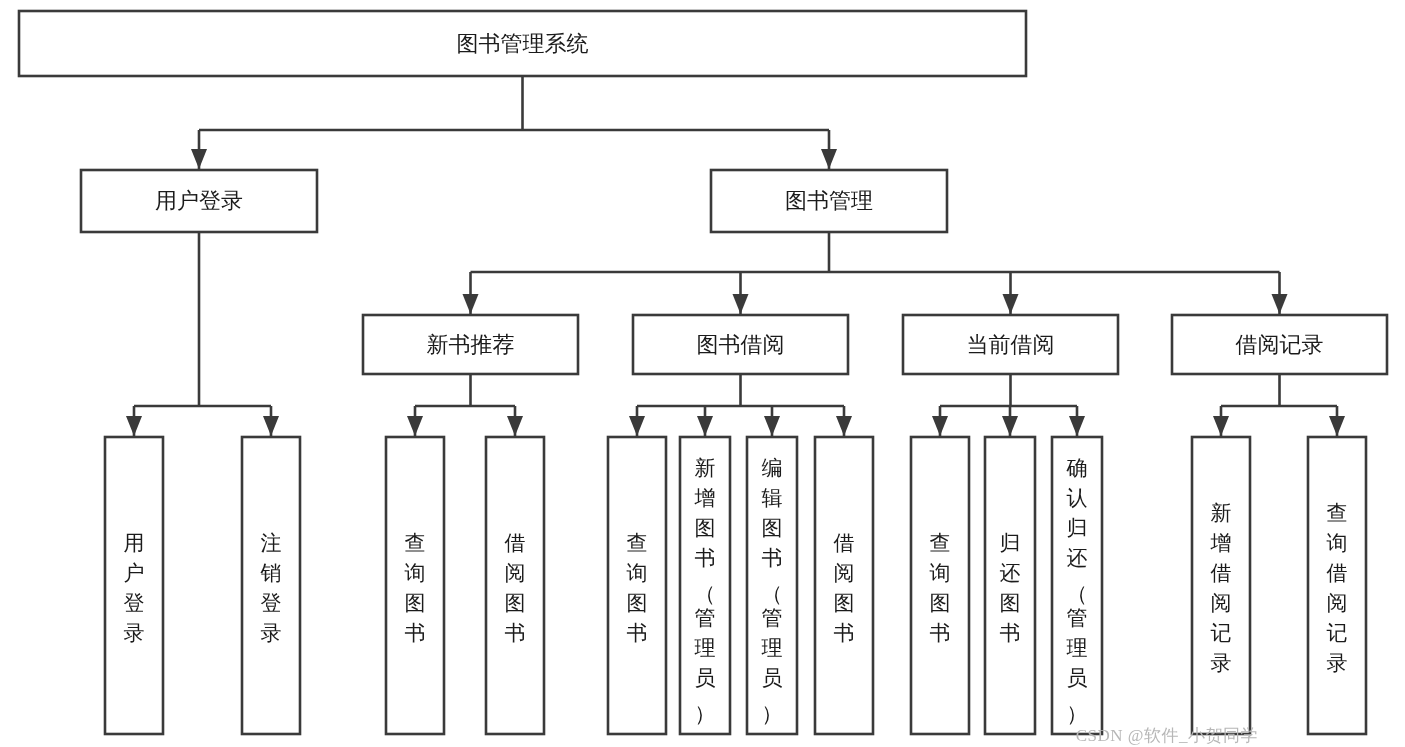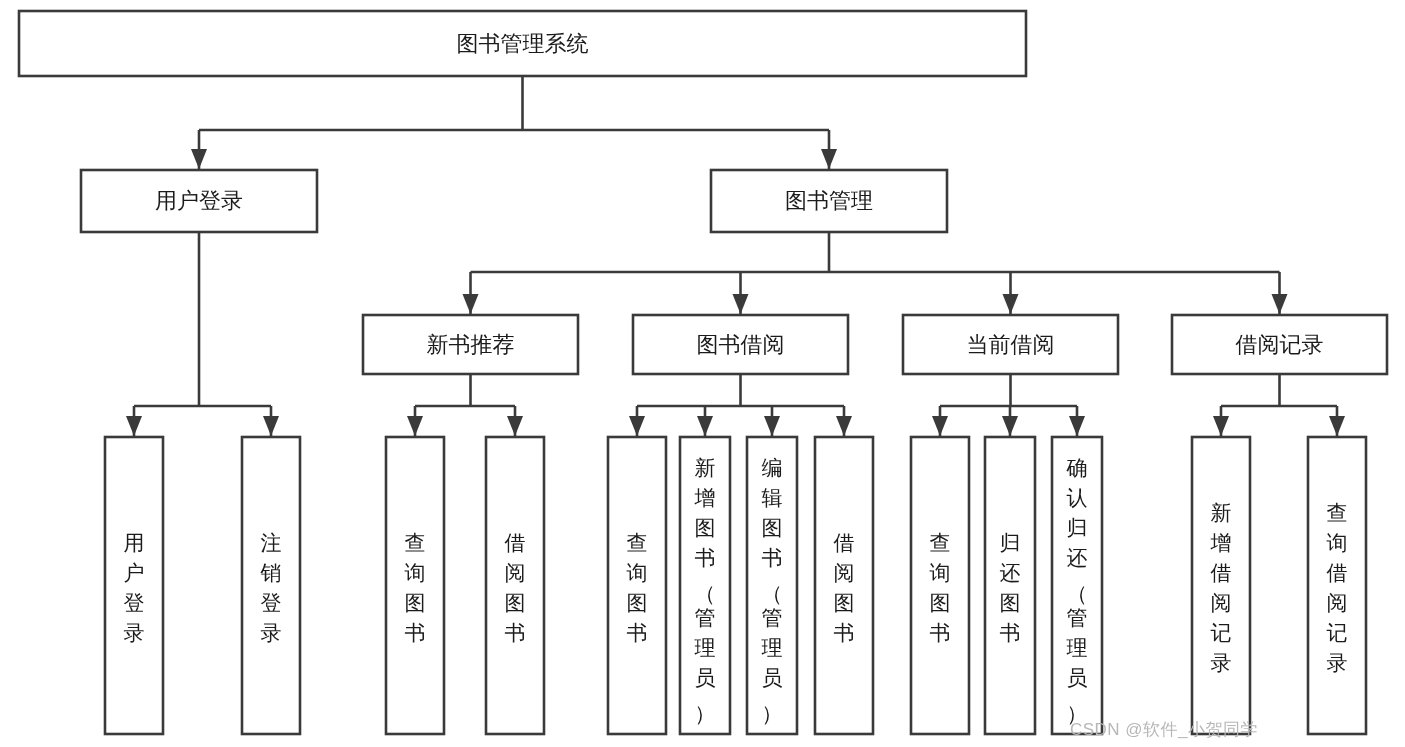--- a/index.html
+++ b/index.html
@@ -50,22 +50,22 @@
   }
   .node-label-vertical {
     fill: #1b1b1b;
     font-family: "DejaVu Sans", "Liberation Sans", sans-serif;
     font-size: 21px;
     text-anchor: middle;
   }
   .watermark {
     position: absolute;
     right: 14px;
-    bottom: 6px;
-    font-family: Liberation Sans, sans-serif;
+    bottom: 0;
+    font-family: Liberation Serif, serif;
     font-size: 17px;
     color: #b7b7b7;
     letter-spacing: 0.5px;
     white-space: nowrap;
     user-select: none;
     margin-left: 41px;
   }
 </style>
 </head>
 <body>

